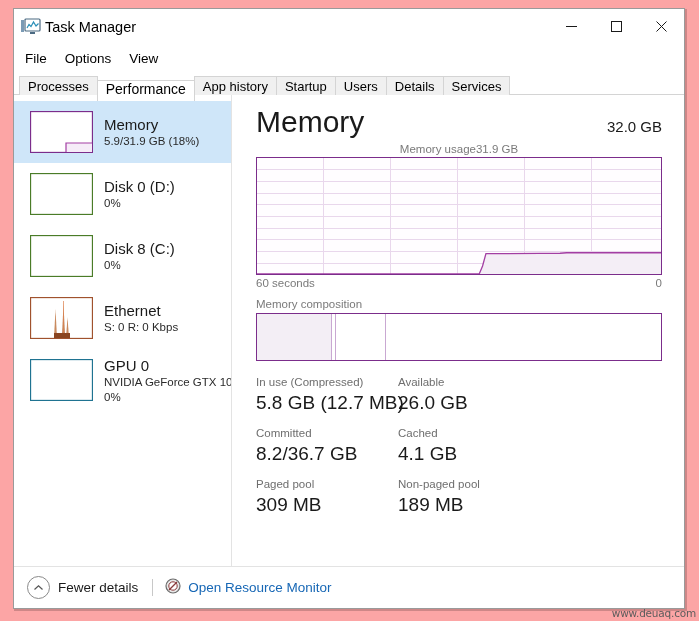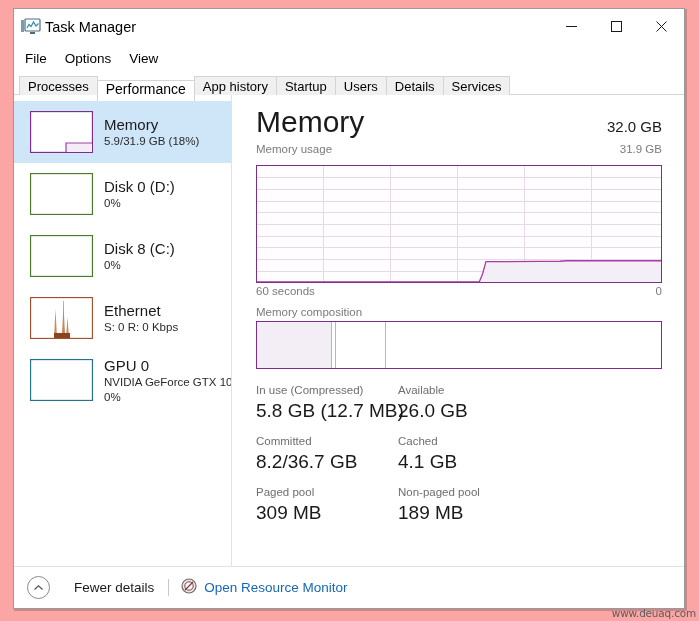--- a/index.html
+++ b/index.html
@@ -219,23 +219,23 @@
     line-height: 34px;
     font-weight: normal;
     margin: 0;
   }
   .main-cap {
     font-size: 15px;
     color: #1a1a1a;
   }
   .graph-label-row {
     display: flex;
-    justify-content: space-between;
+    justify-content: center;
     margin-top: 4px;
-    margin-bottom: 10px;
+    margin-bottom: 2px;
   }
   .graph-label {
     font-size: 11.5px;
     color: #7a7a7a;
   }
 
   
   .graph {
     position: relative;
     height: 118px;
@@ -341,21 +341,21 @@
     border: 1px solid #8a8a8a;
     border-radius: 50%;
     display: flex;
     align-items: center;
     justify-content: center;
     flex: none;
   }
   .fewer-label {
     font-size: 13.5px;
     color: #1a1a1a;
-    margin-left: 24px;
+    margin-left: 8px;
     white-space: nowrap;
   }
   .divider-v {
     width: 1px;
     height: 17px;
     background: #c8c8c8;
     margin: 0 12px 0 14px;
   }
   .resmon {
     display: flex;

